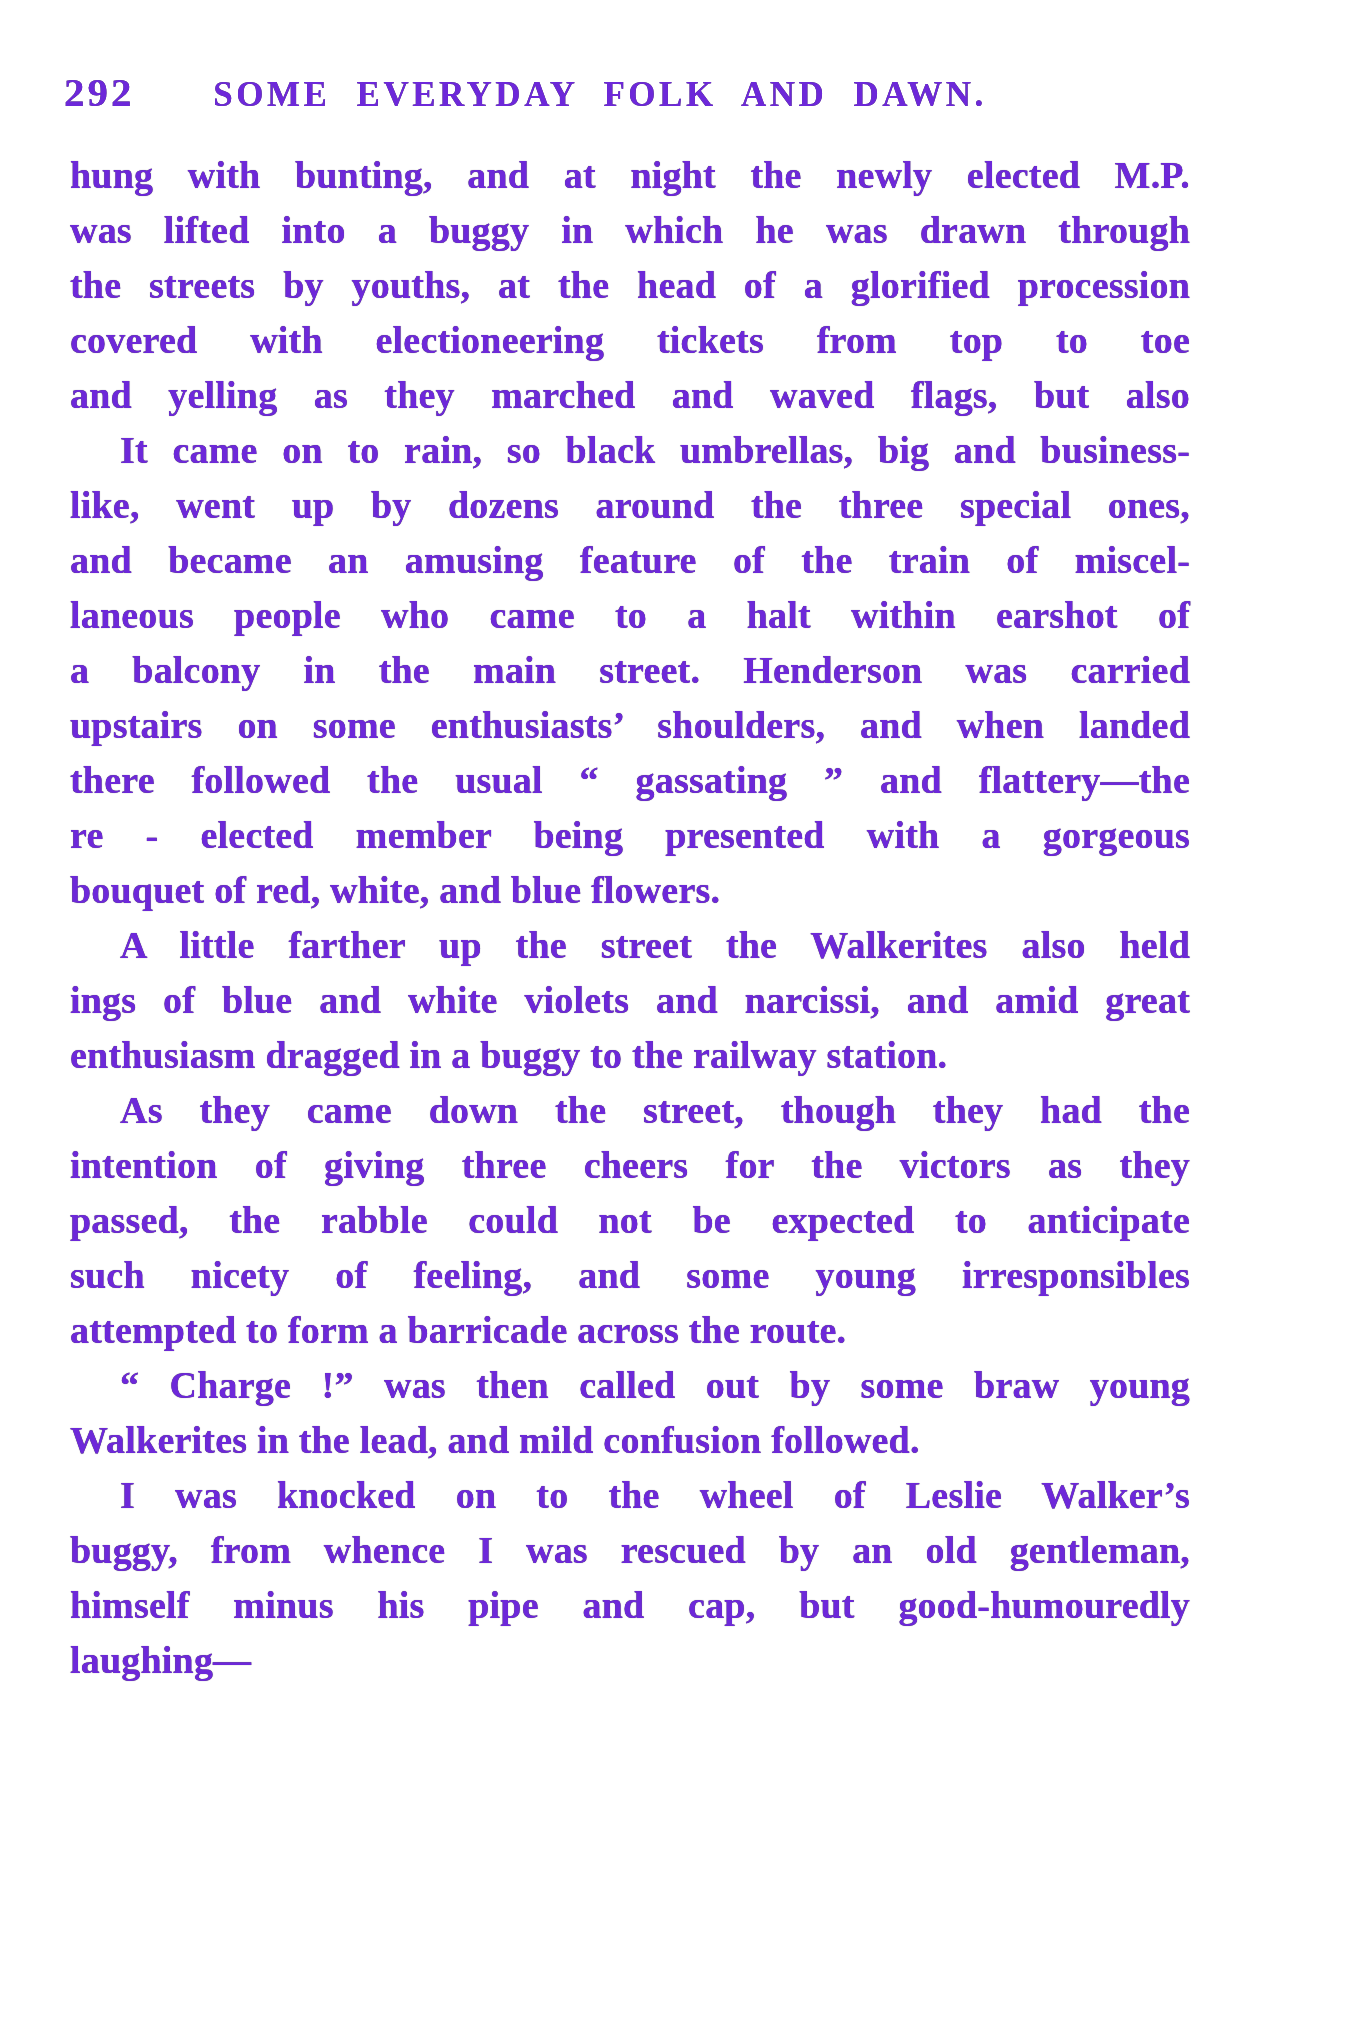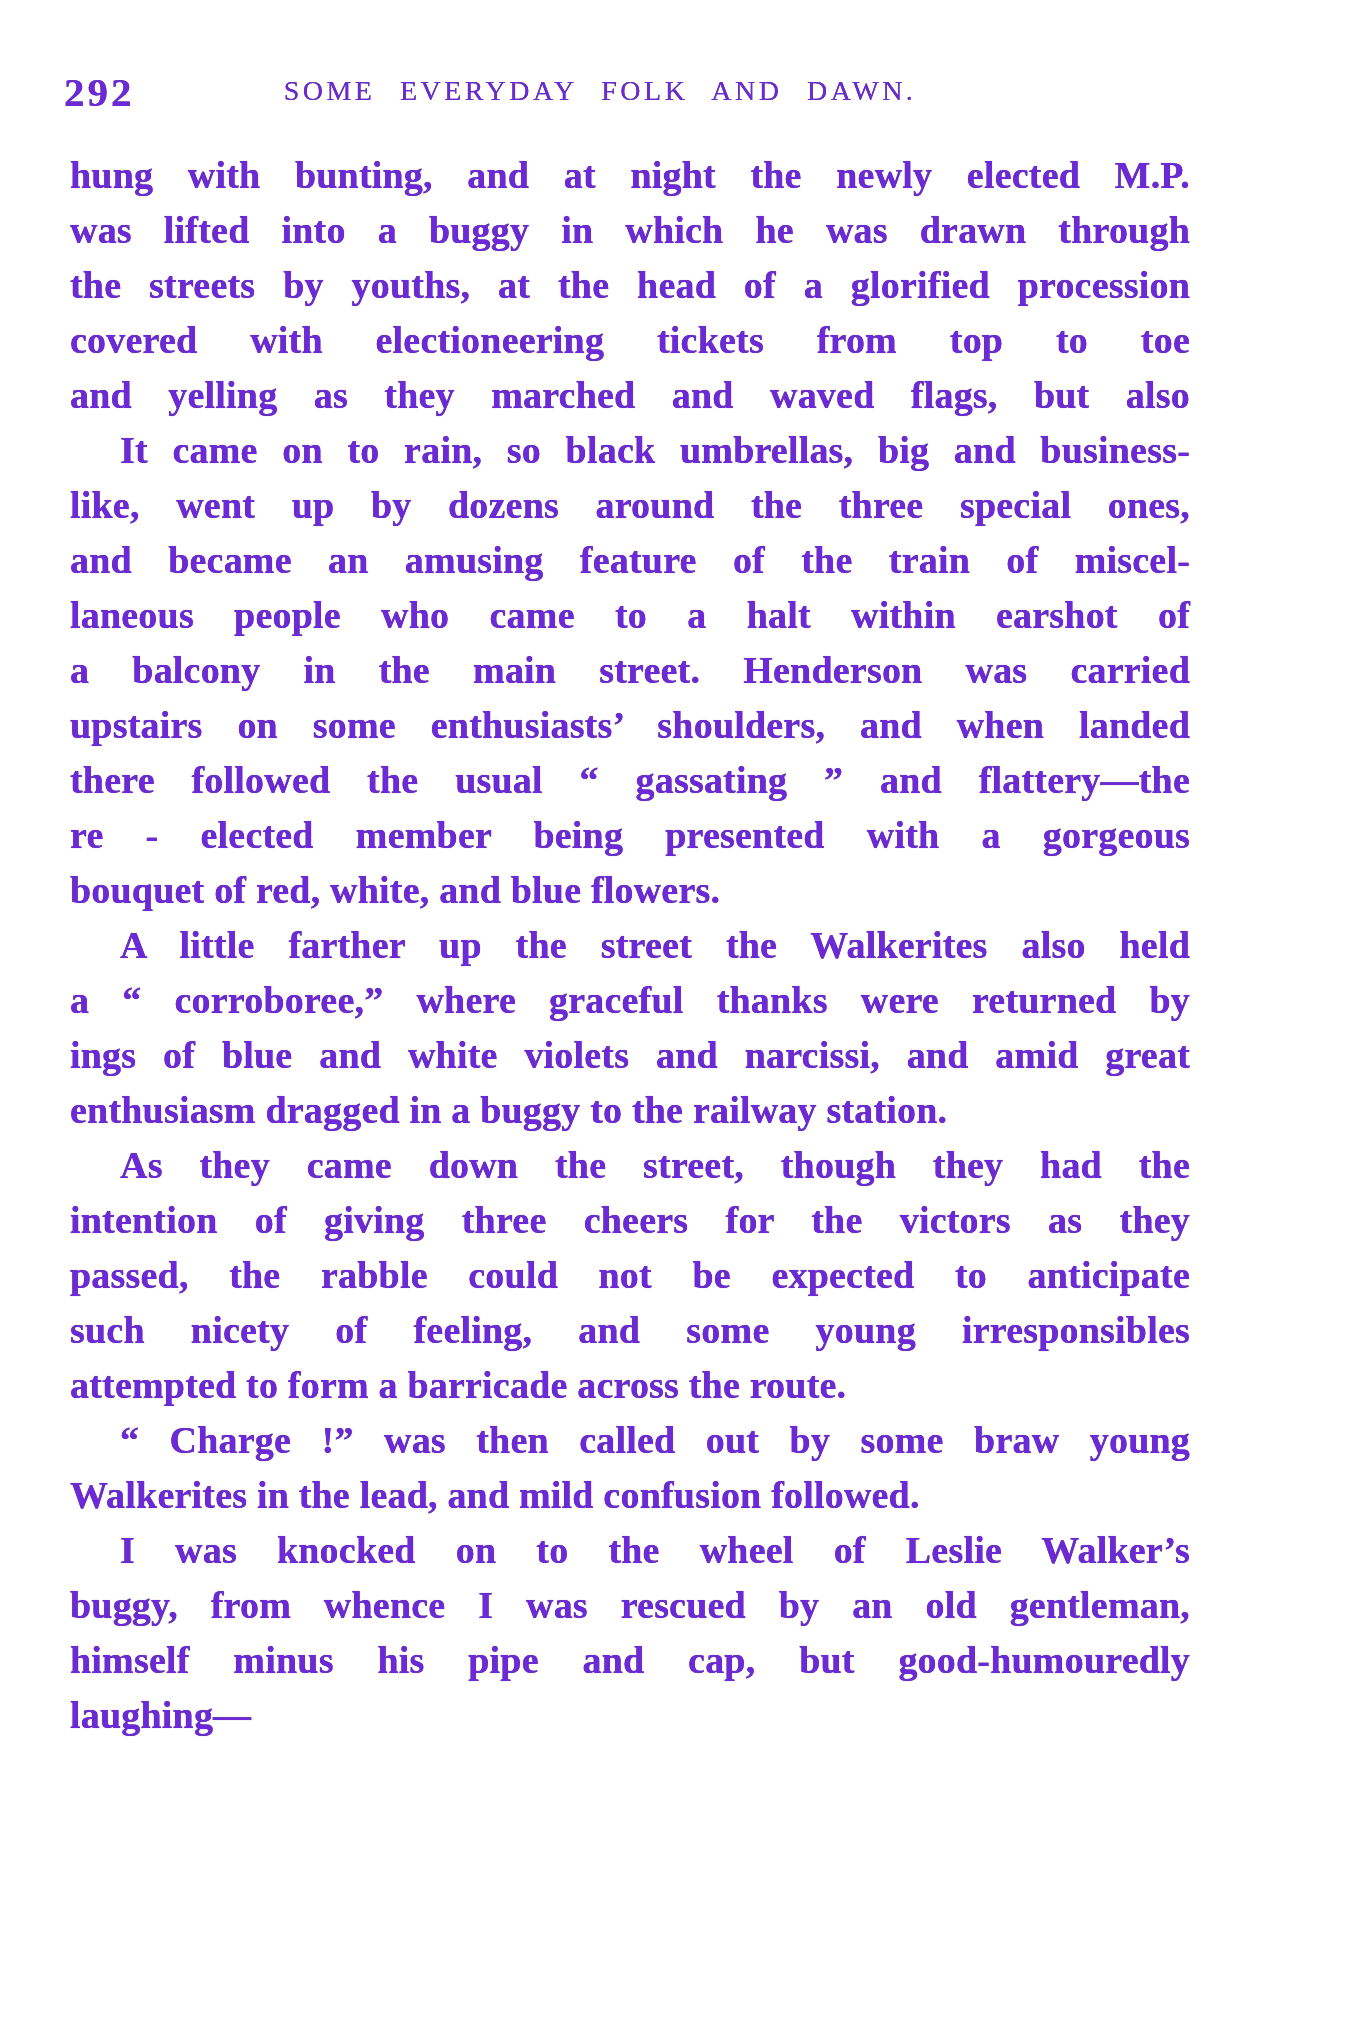--- a/index.html
+++ b/index.html
@@ -29,22 +29,22 @@
     top: 0px;
     font-size: 41px;
     font-weight: 700;
     letter-spacing: 3px;
     text-shadow: 0 0 0.6px rgba(0,0,0,0.75);
   }
   .running-title {
     display: block;
     text-align: center;
     transform: translateX(-30px);
-    font-size: 28px;
-    font-weight: 400;
+    font-size: 35px;
+    font-weight: 700;
     letter-spacing: 3.5px;
     word-spacing: 14px;
     padding-top: 7px;
     text-shadow: 0 0 0.6px rgba(0,0,0,0.75);
     white-space: nowrap;
   }
   .text-block {
     position: absolute;
     top: 148px;
     left: 70px;
@@ -86,21 +86,20 @@
       <div class="line indent">It came on to rain, so black umbrellas, big and business-</div>
       <div class="line">like, went up by dozens around the three special ones,</div>
       <div class="line">and became an amusing feature of the train of miscel-</div>
       <div class="line">laneous people who came to a halt within earshot of</div>
       <div class="line">a balcony in the main street.  Henderson was carried</div>
       <div class="line">upstairs on some enthusiasts’ shoulders, and when landed</div>
       <div class="line">there followed the usual “ gassating ” and flattery—the</div>
       <div class="line">re - elected member being presented with a gorgeous</div>
       <div class="line last">bouquet of red, white, and blue flowers.</div>
       <div class="line indent">A little farther up the street the Walkerites also held</div>
-      <div class="line">a “ corroboree,” where graceful thanks were returned by</div>
       <div class="line">ings of blue and white violets and narcissi, and amid great</div>
       <div class="line last">enthusiasm dragged in a buggy to the railway station.</div>
       <div class="line indent">As they came down the street, though they had the</div>
       <div class="line">intention of giving three cheers for the victors as they</div>
       <div class="line">passed, the rabble could not be expected to anticipate</div>
       <div class="line">such nicety of feeling, and some young irresponsibles</div>
       <div class="line last">attempted to form a barricade across the route.</div>
       <div class="line indent">“ Charge !” was then called out by some braw young</div>
       <div class="line last">Walkerites in the lead, and mild confusion followed.</div>
       <div class="line indent">I was knocked on to the wheel of Leslie Walker’s</div>

